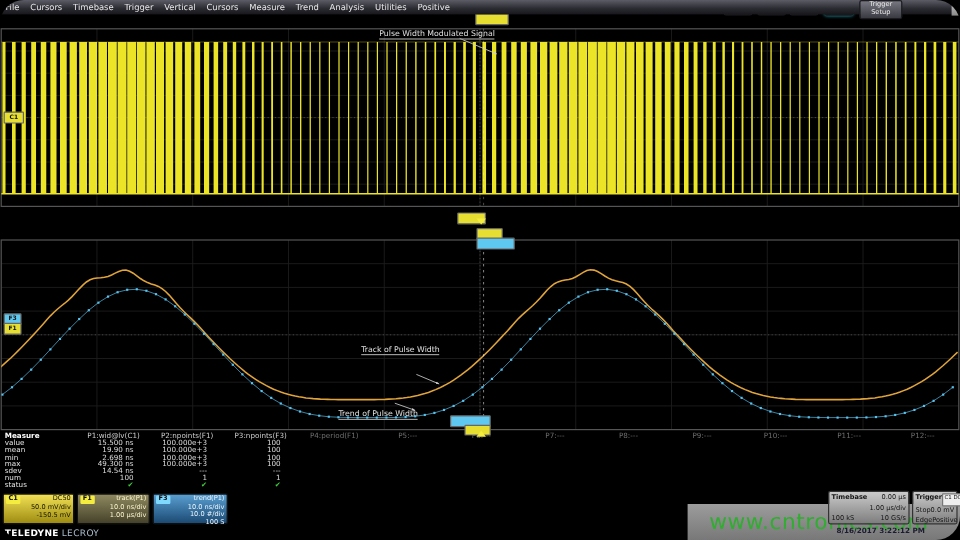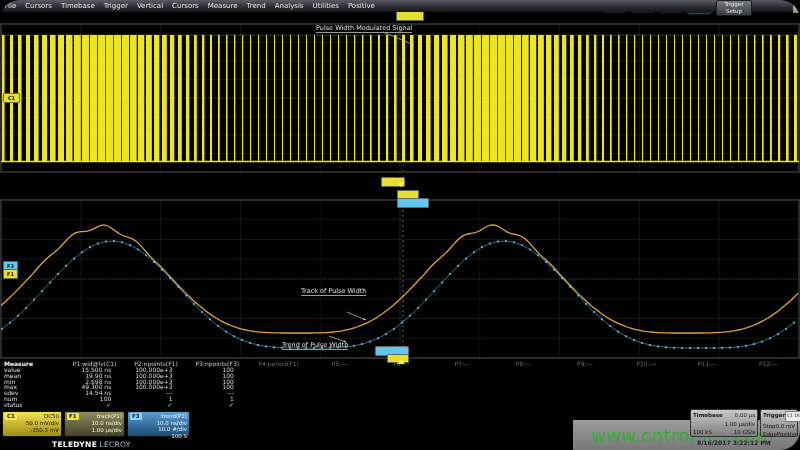--- a/index.html
+++ b/index.html
@@ -52,21 +52,21 @@
   #trbox{left:760px;top:409px;width:38px;}
   .gbox{position:absolute;height:28px;border-radius:2px;border:1px solid #333;
     background:linear-gradient(#cacaca,#7e7e7e);color:#151515;font-size:5.5px;line-height:8.5px;
     padding:1px 2px;z-index:3;box-sizing:border-box;}
   .gbox .row{display:flex;justify-content:space-between;white-space:nowrap;}
   .gbox .b{font-weight:bold;}
   .mini{background:#eee;border:1px solid #777;font-size:4.5px;padding:0 1px;border-radius:1px;}
   
   #graypanel{left:573px;top:420px;width:227px;height:30px;background:linear-gradient(#9c9c9c,#787878);z-index:1;}
   #wm{left:591px;top:425px;font-size:18px;letter-spacing:.5px;color:#2fae2f;z-index:2;white-space:nowrap;}
-  #brand{left:4px;top:440px;font-size:7.5px;z-index:4;margin-left:48px;}
+  #brand{left:4px;top:440px;font-size:7.5px;z-index:4;}
   #brand .b1{font-weight:bold;color:#fff;letter-spacing:.3px;}
   #brand .b2{color:#a9bccd;letter-spacing:.3px;}
   #dt{left:697px;top:439px;font-size:6px;color:#1c1c30;font-weight:bold;z-index:4;}
 </style>
 </head>
 <body>
 
 <div id="app">
 
   <svg id="scope" class="abs" width="800" height="450">

